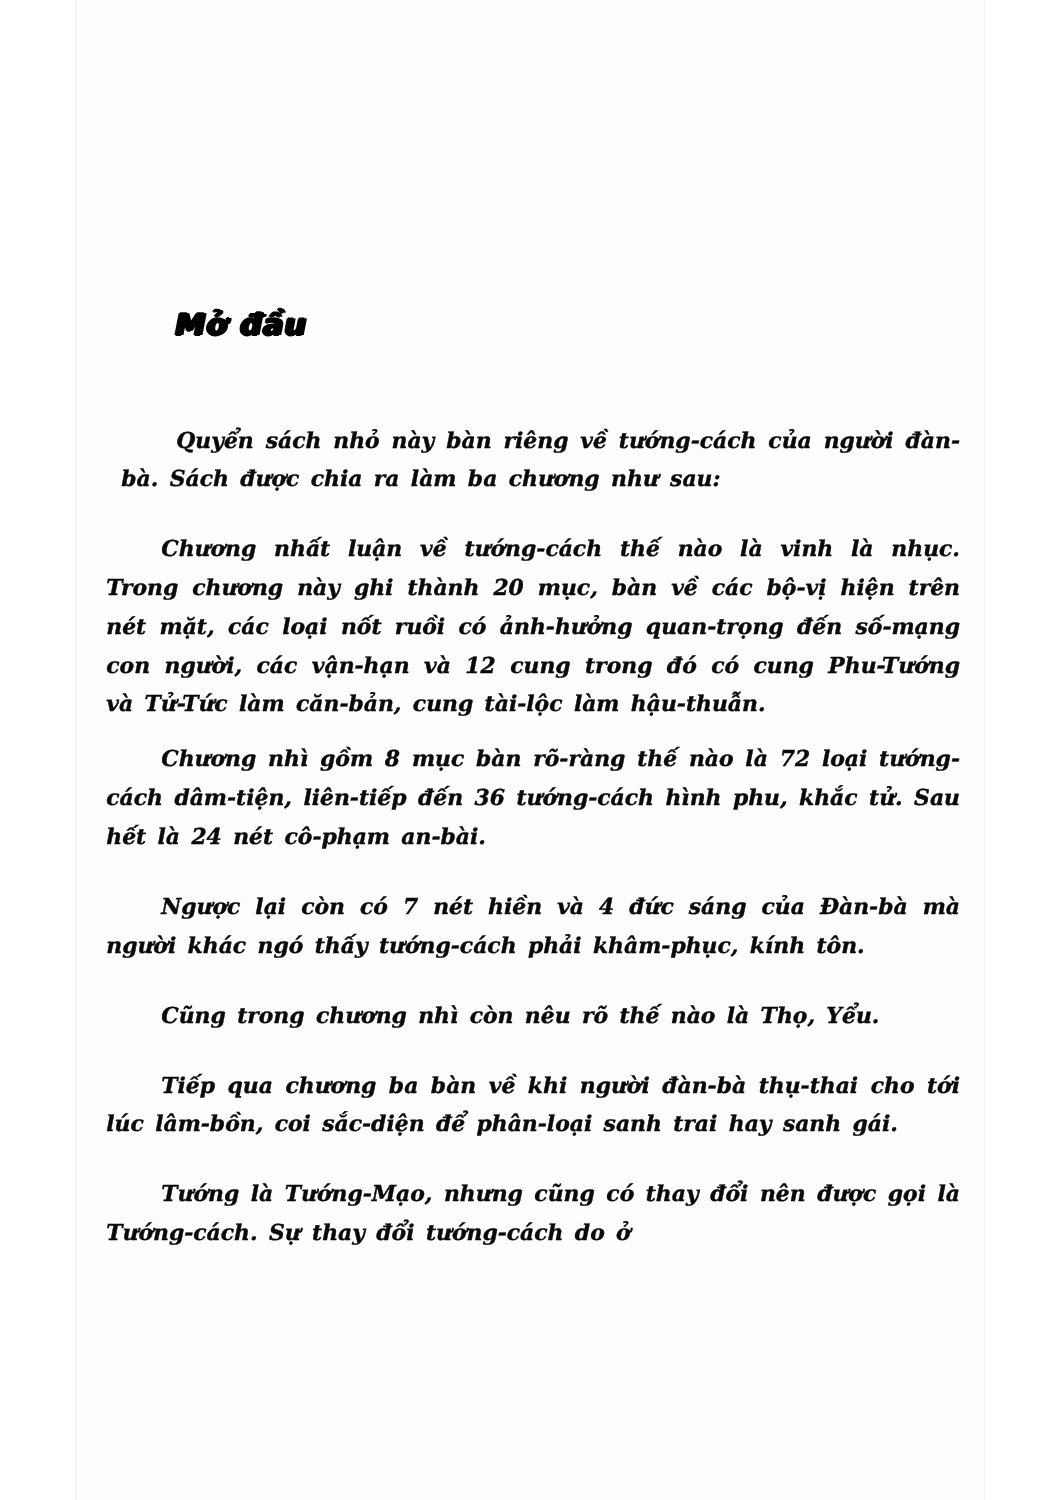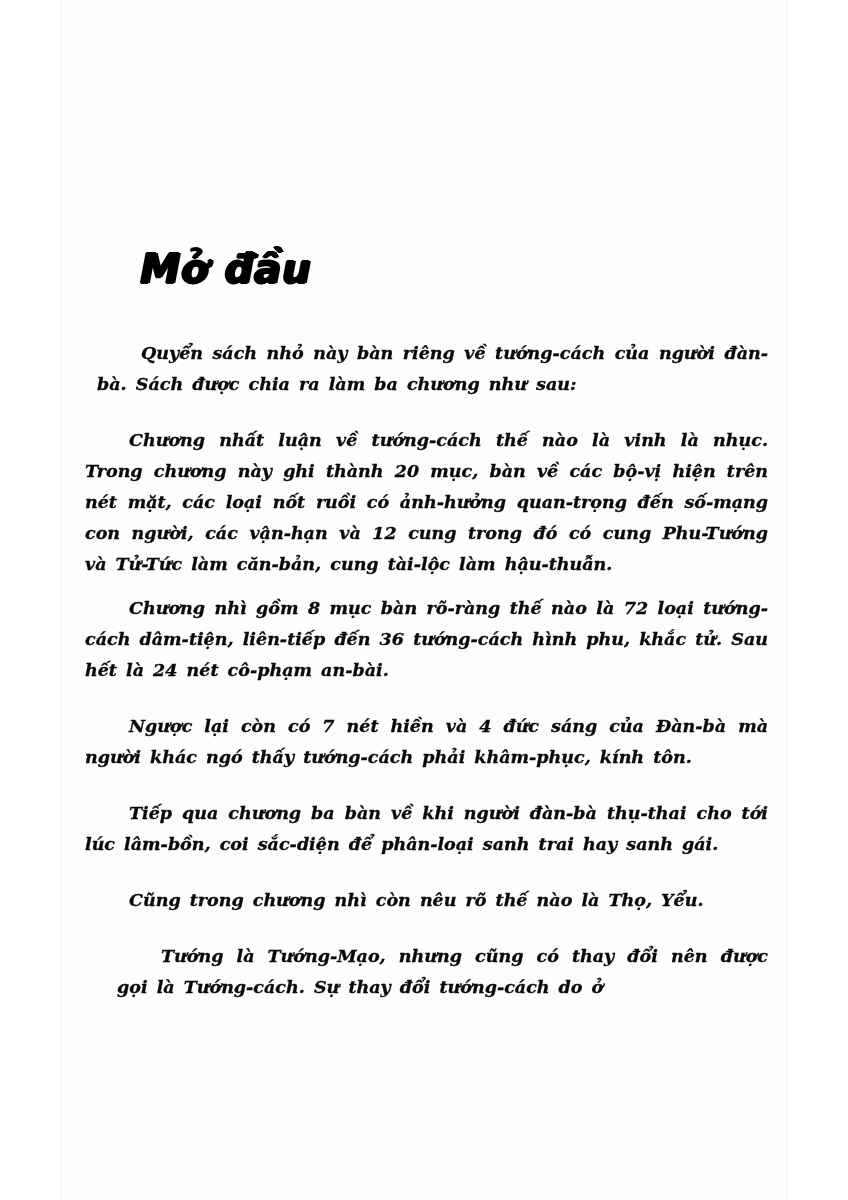--- a/index.html
+++ b/index.html
@@ -25,21 +25,21 @@
       border-left: 1px solid #f2f2f2;
       border-right: 1px solid #f2f2f2;
     }
     .title {
       position: absolute;
       left: 140px;
       top: 246px;
       font-family: "DejaVu Sans", sans-serif;
       font-weight: bold;
       font-style: italic;
-      font-size: 40px;
+      font-size: 24px;
       letter-spacing: 1px;
       color: #000;
       text-shadow: 1px 0 0 #000, -1px 0 0 #000, 0 1px 0 #000, 0 -1px 0 #000, 2px 0 0 #000;
       margin: 0;
     }
     .body-text {
       position: absolute;
       left: 85px;
       top: 338px;
       width: 683px;
@@ -56,31 +56,31 @@
       word-spacing: 3px;
       color: #0a0a0a;
       -webkit-text-stroke: 0.3px #000;
     }
     .p1 { margin-top: 0; margin-left: 12px; }
     .p2 { margin-top: 25px; }
     .p3 { margin-top: 13px; }
     .p4 { margin-top: 25px; }
     .p5 { margin-top: 25px; }
     .p6 { margin-top: 25px; }
-    .p7 { margin-top: 25px; margin-left: 32px; }
+    .p7 { margin-top: 25px; }
   </style>
 </head>
 <body>
 
 <div class="page">
 </div>
 
 <h1 class="title">Mở đầu</h1>
 
 <div class="body-text">
   <p class="para p1">Quyển sách nhỏ này bàn riêng về tướng-cách của người đàn-bà. Sách được chia ra làm ba chương như sau:</p>
   <p class="para p2">Chương nhất luận về tướng-cách thế nào là vinh là nhục. Trong chương này ghi thành 20 mục, bàn về các bộ-vị hiện trên nét mặt, các loại nốt ruồi có ảnh-hưởng quan-trọng đến số-mạng con người, các vận-hạn và 12 cung trong đó có cung Phu-Tướng và Tử-Tức làm căn-bản, cung tài-lộc làm hậu-thuẫn.</p>
   <p class="para p3">Chương nhì gồm 8 mục bàn rõ-ràng thế nào là 72 loại tướng-cách dâm-tiện, liên-tiếp đến 36 tướng-cách hình phu, khắc tử. Sau hết là 24 nét cô-phạm an-bài.</p>
   <p class="para p4">Ngược lại còn có 7 nét hiền và 4 đức sáng của Đàn-bà mà người khác ngó thấy tướng-cách phải khâm-phục, kính tôn.</p>
+  <p class="para p5">Cũng trong chương nhì còn nêu rõ thế nào là Thọ, Yểu.</p>
   <p class="para p6">Tiếp qua chương ba bàn về khi người đàn-bà thụ-thai cho tới lúc lâm-bồn, coi sắc-diện để phân-loại sanh trai hay sanh gái.</p>
-  <p class="para p5">Cũng trong chương nhì còn nêu rõ thế nào là Thọ, Yểu.</p>
   <p class="para p7">Tướng là Tướng-Mạo, nhưng cũng có thay đổi nên được gọi là Tướng-cách. Sự thay đổi tướng-cách do ở</p>
 </div>
 
 </body></html>

